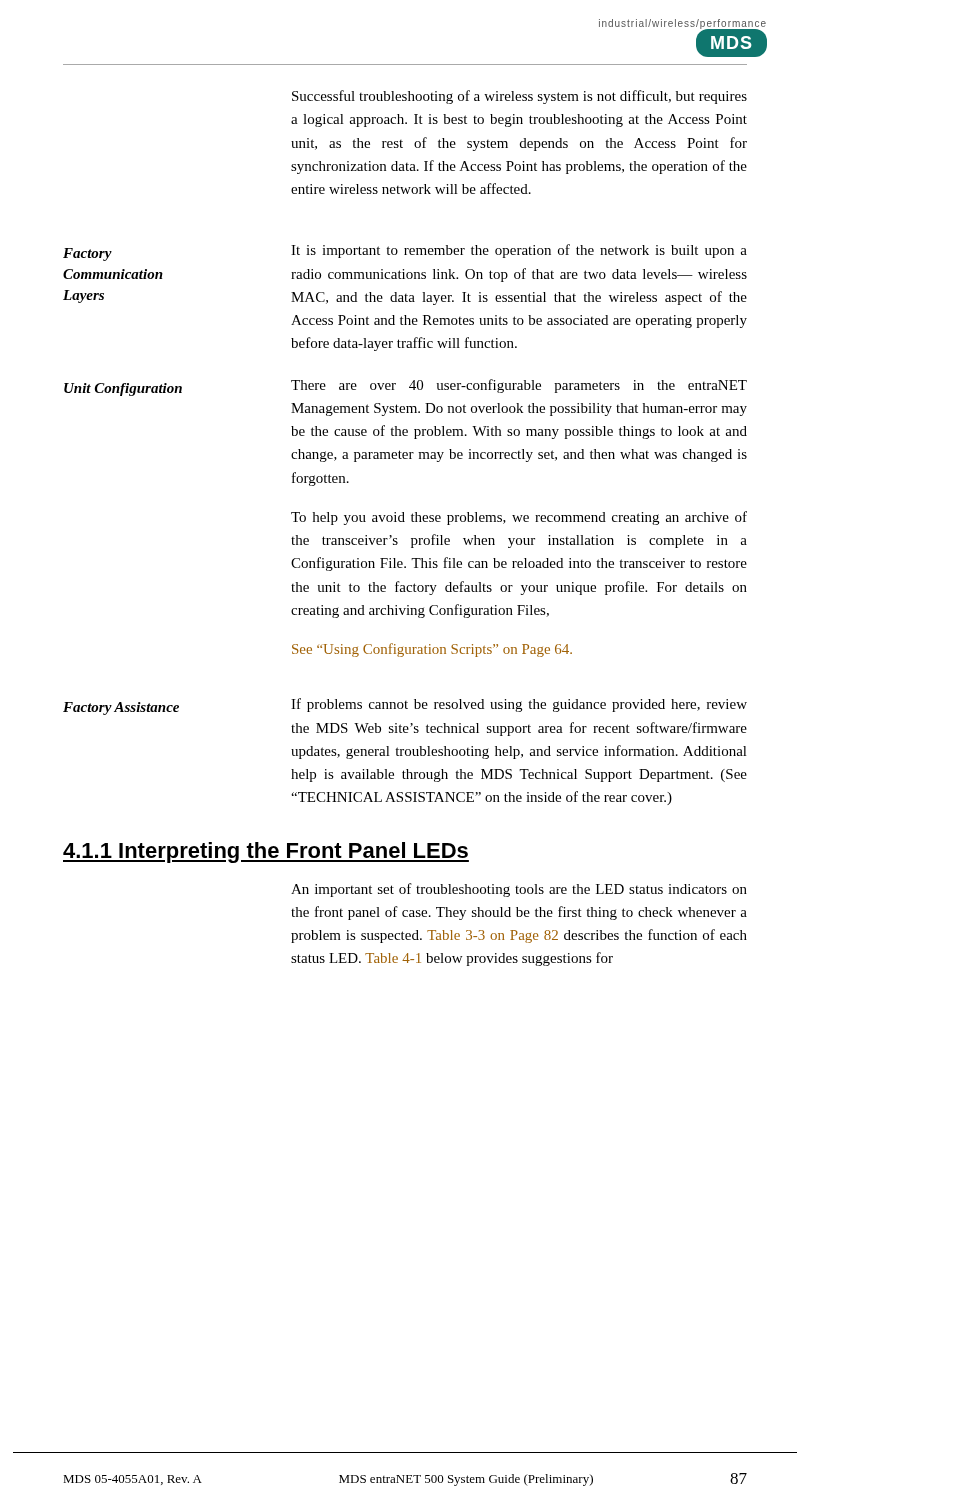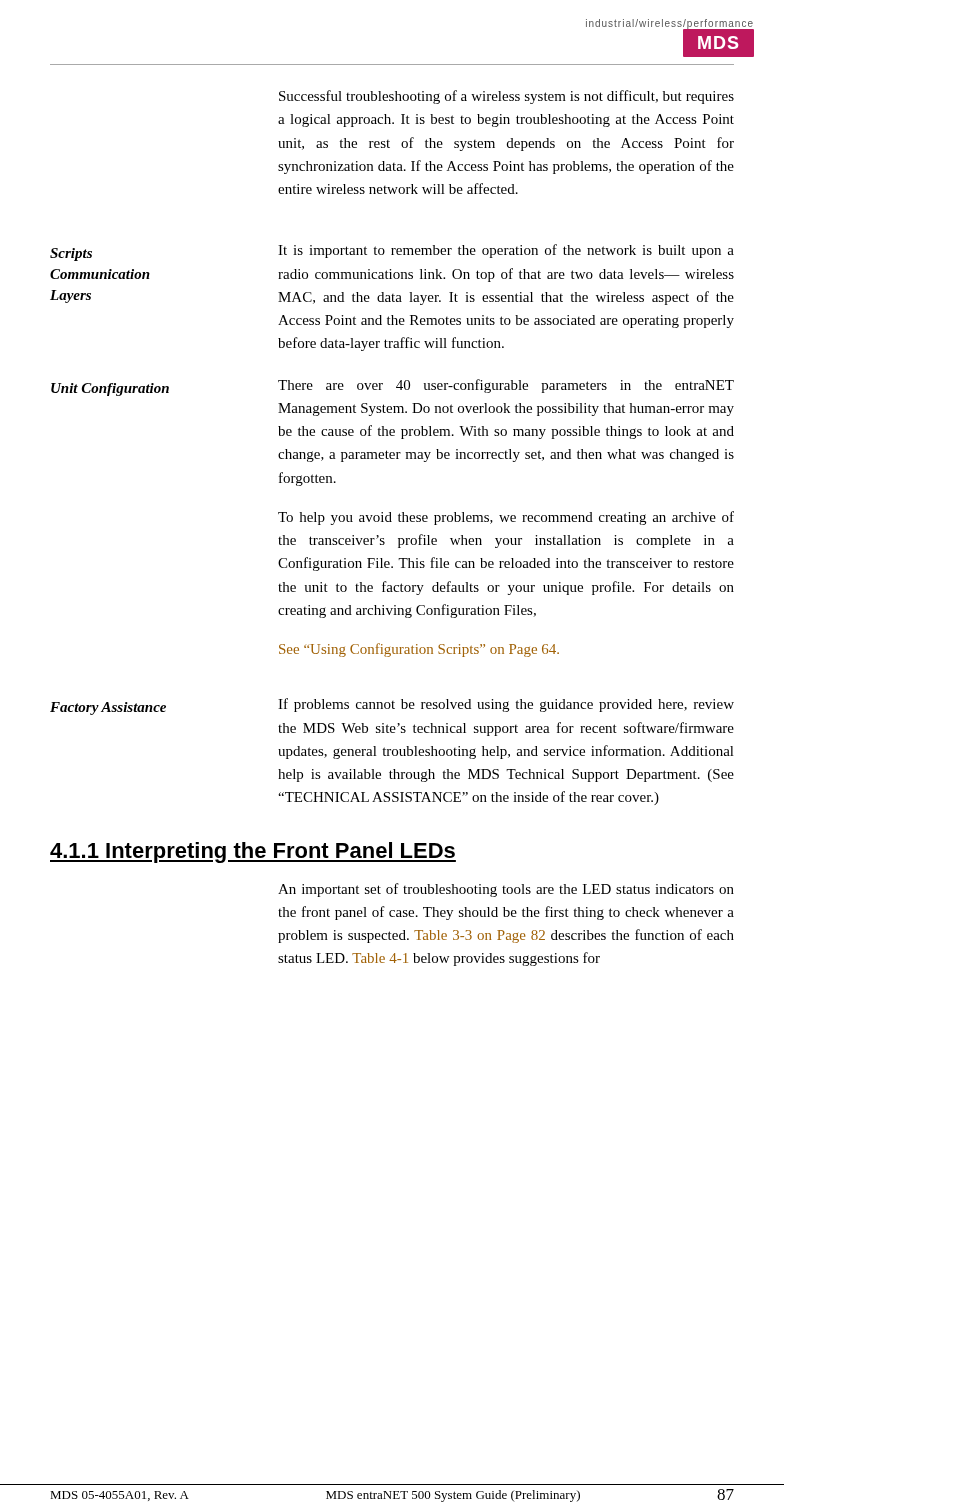--- a/index.html
+++ b/index.html
@@ -16,20 +16,21 @@
       font-size: 15px;
       color: #000000;
       position: relative;
     }
 
     .page-container {
       width: 784px;
       min-height: 1505px;
       position: relative;
       padding: 0;
+      margin-left: 13px;
     }
 
     
     .header {
       display: flex;
       justify-content: flex-end;
       align-items: flex-start;
       padding: 18px 30px 10px 0;
       border-bottom: none;
     }
@@ -47,28 +48,28 @@
       color: #555555;
       letter-spacing: 1px;
       text-transform: lowercase;
     }
 
     .mds-logo {
       display: inline-block;
     }
 
     .mds-logo-box {
-      background: #be185d;
+      background: #0f766e;
       color: #ffffff;
       font-family: Arial, sans-serif;
       font-weight: bold;
       font-size: 18px;
       padding: 4px 14px;
       letter-spacing: 1px;
-      border-radius: 1px;
+      border-radius: 12px;
     }
 
     
     .content-area {
       padding: 20px 50px 30px 50px;
     }
 
     
     .section-heading {
       font-family: Arial, Helvetica, sans-serif;
@@ -139,21 +140,21 @@
     
     .footer {
       position: absolute;
       bottom: 0;
       left: 0;
       right: 0;
       border-top: 1px solid #000;
       display: flex;
       justify-content: space-between;
       align-items: center;
-      padding: 0 50px;
+      padding: 16px 50px;
       font-size: 13px;
       font-family: Times New Roman, Times, serif;
     }
 
     .footer-left {
       font-size: 13px;
     }
 
     .footer-center {
       font-size: 13px;
@@ -204,21 +205,21 @@
       </div>
     </div>
 
     <div class="section-row">
       <div class="left-col"></div>
     </div>
 
     <div class="section-row">
       <div class="left-col">
         <div class="left-label">
-          <span>Scripts</span><br>
+          <span>Factory</span><br>
           <span>Communication</span><br>
           <span>Layers</span>
         </div>
       </div>
       <div class="right-col">
         <p class="paragraph">It is important to remember the operation of the network is built upon a radio communications link. On top of that are two data levels— wireless MAC, and the data layer. It is essential that the wireless aspect of the Access Point and the Remotes units to be associated are operating properly before data-layer traffic will function.</p>
       </div>
     </div>
 
     <div class="section-row">

